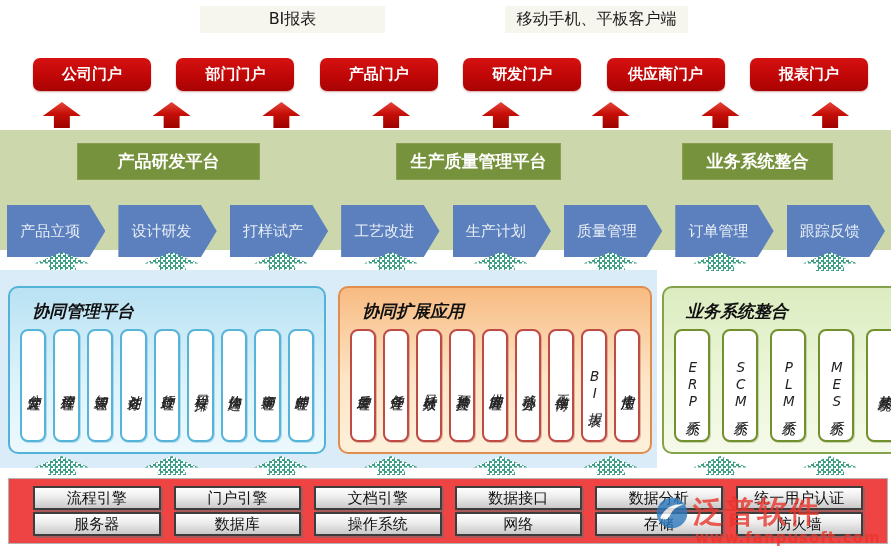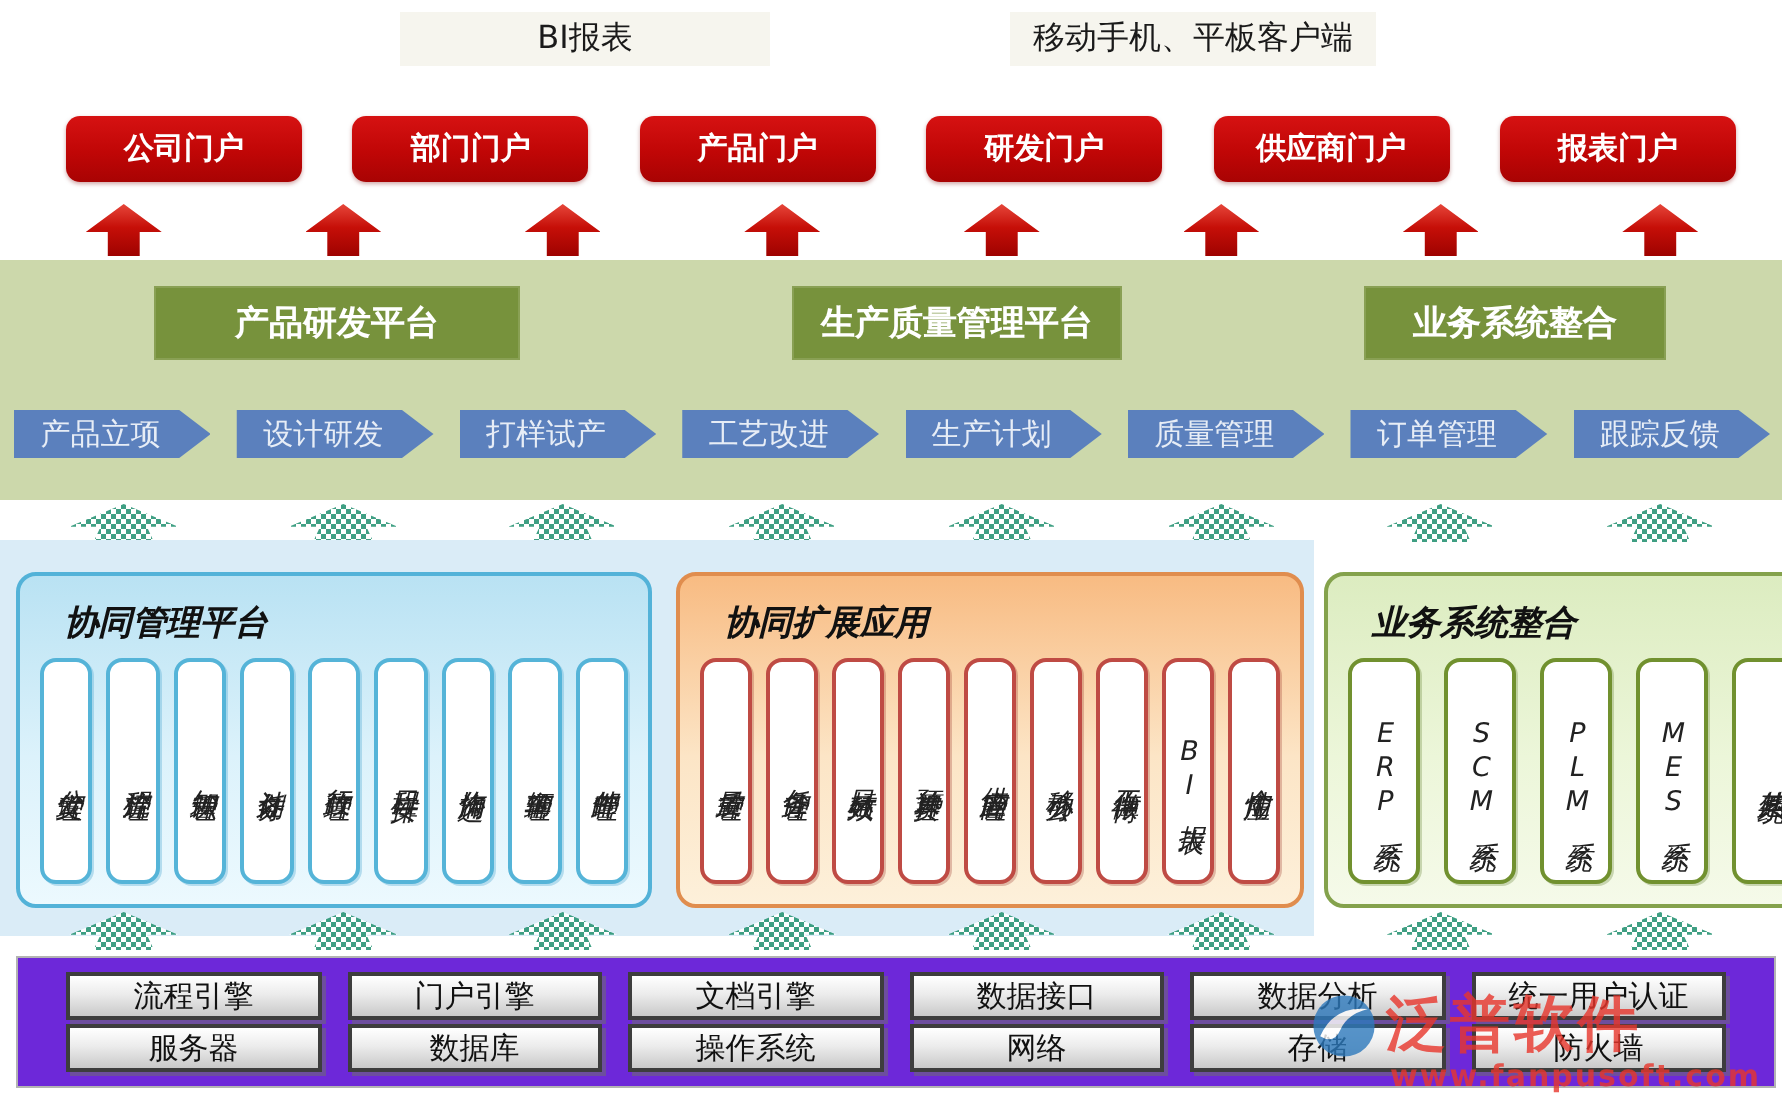--- a/index.html
+++ b/index.html
@@ -35,21 +35,21 @@
 
   
   #band{position:absolute;left:0;top:130px;width:891px;height:120px;background:#ccd8ab;}
   .band-header{position:absolute;top:13px;height:37px;background:#77923c;border:1px solid #89a054;
     color:#fff;font-weight:bold;font-size:17px;display:flex;align-items:center;justify-content:center;
     box-sizing:border-box;}
   #band-header-0{left:77px;width:183px;}
   #band-header-1{left:396px;width:165px;}
   #band-header-2{left:682px;width:151px;}
   #step-row{position:absolute;left:7px;top:75px;width:878px;display:flex;gap:13px;}
-  .chev{flex:1;height:24px;background:#5b80bd;
+  .chev{flex:1;height:52px;background:#5b80bd;
     clip-path:polygon(0 0,84% 0,100% 50%,84% 100%,0 100%);
     color:#e7edf6;font-size:15px;display:flex;align-items:center;justify-content:center;
     padding-right:12px;box-sizing:border-box;}
 
   
   #mid-backdrop{position:absolute;left:0;top:270px;width:657px;height:198px;background:#daecf7;}
 
   
   .panel{position:absolute;top:286px;height:168px;border-radius:10px;box-sizing:border-box;font-style:italic;}
   .panel-title{position:absolute;left:22px;top:12px;font-weight:bold;font-size:17px;color:#111;}
@@ -63,21 +63,21 @@
   #panel-blue .vbox{border:2px solid #55b4d8;box-shadow:1px 1px 0 rgba(80,170,210,.35);}
   #panel-orange{left:338px;width:314px;background:linear-gradient(180deg,#f8bb82 0%,#fce5c6 55%,#fdf0da 100%);
     border:2px solid #e08d4e;}
   #panel-orange .vbox{border:2px solid #bf4b44;box-shadow:1px 1px 0 rgba(160,60,50,.3);}
   #panel-green{left:662px;width:252px;background:linear-gradient(180deg,#dcecc0 0%,#ecf6d9 55%,#f5fae9 100%);
     border:2px solid #84a24c;}
   #panel-green .items{gap:12px;}
   #panel-green .vbox{border:2px solid #71912f;box-shadow:1px 1px 0 rgba(100,130,50,.3);}
 
   
-  #infra{position:absolute;left:8px;top:478px;width:880px;height:66px;background:#6d28d9;
+  #infra{position:absolute;left:8px;top:478px;width:880px;height:66px;background:#ef4444;
     border:1px solid #b3b3b3;box-sizing:border-box;padding:7px 24px 7px 24px;
     display:flex;flex-direction:column;justify-content:space-between;}
   .infra-row{display:flex;gap:13px;}
   .infra-btn{flex:1;height:24px;border:2px solid #3d3d3d;box-sizing:border-box;
     background:linear-gradient(180deg,#ffffff 0%,#ececec 45%,#c9c9c9 100%);
     display:flex;align-items:center;justify-content:center;font-size:15px;color:#111;
     box-shadow:2px 2px 0 rgba(110,110,110,.55);}
 
   
   #watermark{position:absolute;left:655px;top:492px;width:232px;opacity:.8;pointer-events:none;}

